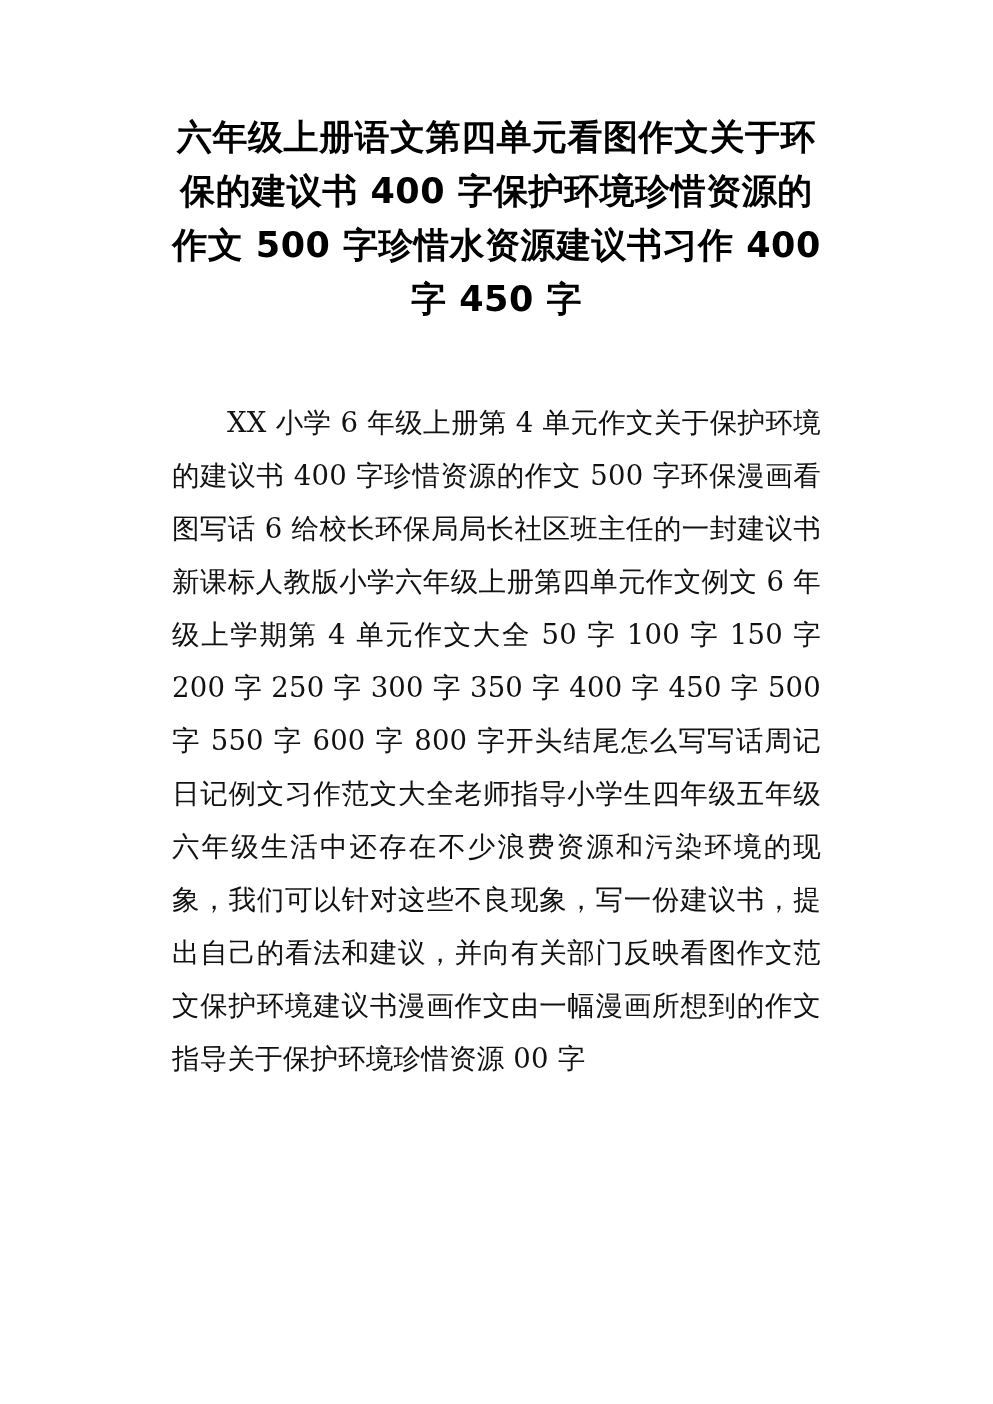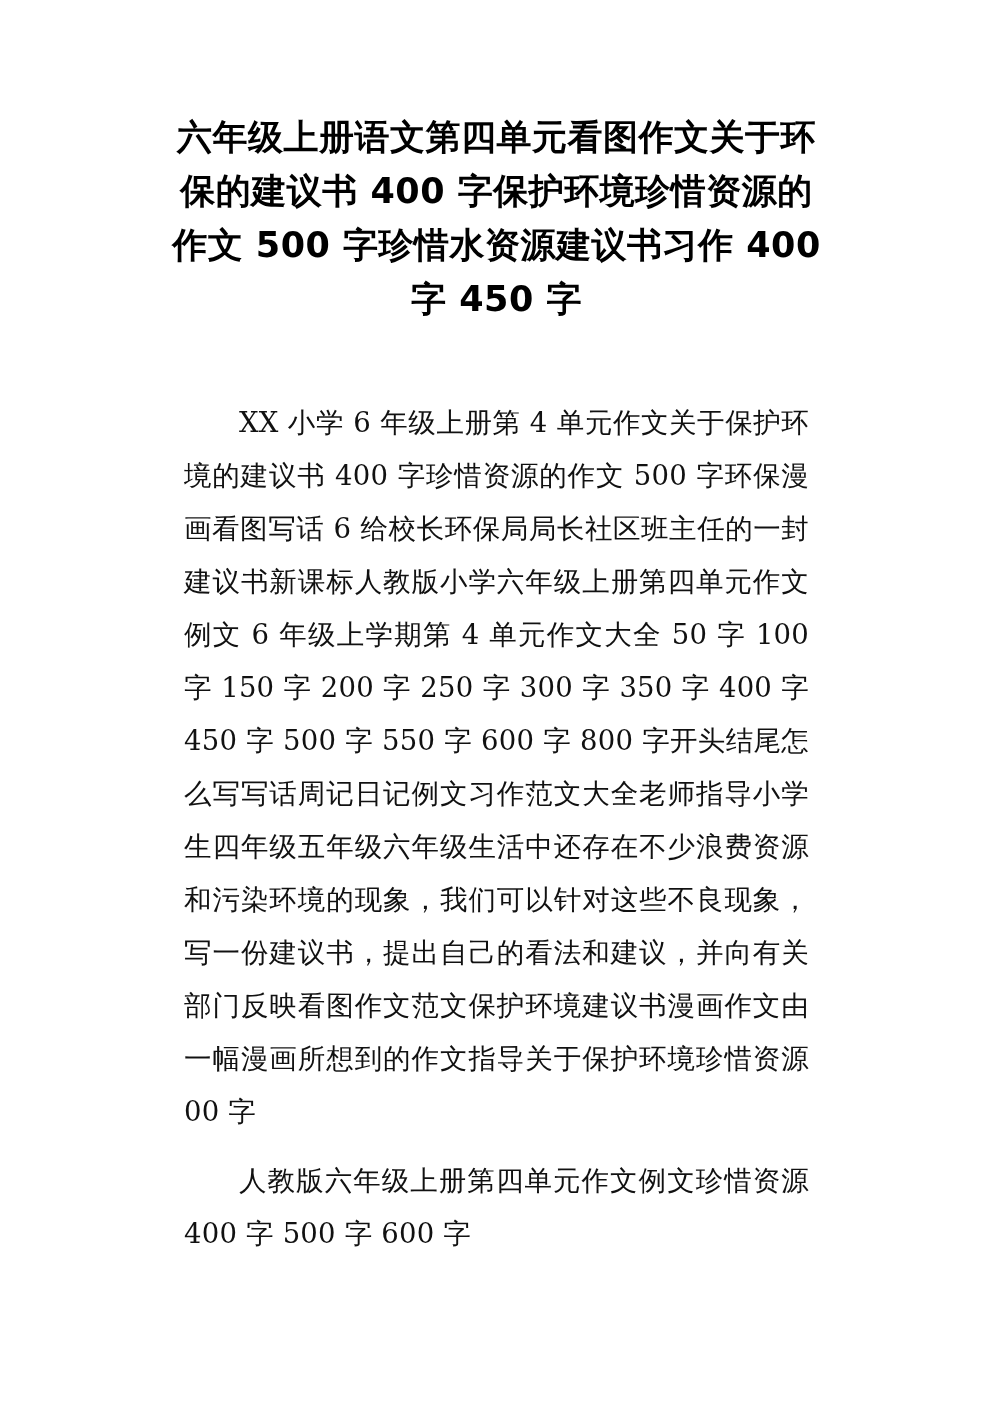--- a/index.html
+++ b/index.html
@@ -26,29 +26,28 @@
     text-align: center;
     letter-spacing: 0.5px;
     margin: 0 0 70px 0;
     color: #000000;
   }
   .body-para {
     font-size: 27.5px;
     line-height: 53px;
     text-align: justify;
     text-justify: inter-ideograph;
-    margin: 16px;
+    margin: 4px;
     text-indent: 2em;
     letter-spacing: 0.2px;
     color: #111111;
   }
   .body-para + .body-para {
     margin-top: 0;
   }
 </style>
 </head>
 <body>
 
 <div class="page">
   <h1 class="doc-title">六年级上册语文第四单元看图作文关于环保的建议书 400 字保护环境珍惜资源的作文 500 字珍惜水资源建议书习作 400 字 450 字</h1>
   <p class="body-para">XX 小学 6 年级上册第 4 单元作文关于保护环境的建议书 400 字珍惜资源的作文 500 字环保漫画看图写话 6 给校长环保局局长社区班主任的一封建议书新课标人教版小学六年级上册第四单元作文例文 6 年级上学期第 4 单元作文大全 50 字 100 字 150 字 200 字 250 字 300 字 350 字 400 字 450 字 500 字 550 字 600 字 800 字开头结尾怎么写写话周记日记例文习作范文大全老师指导小学生四年级五年级六年级生活中还存在不少浪费资源和污染环境的现象，我们可以针对这些不良现象，写一份建议书，提出自己的看法和建议，并向有关部门反映看图作文范文保护环境建议书漫画作文由一幅漫画所想到的作文指导关于保护环境珍惜资源 00 字</p>
-  <p class="body-para">人教版六年级上册第四单元作文例文珍惜资源 400 字 500 字 600 字</p>
 </div>
 
 </body></html>

